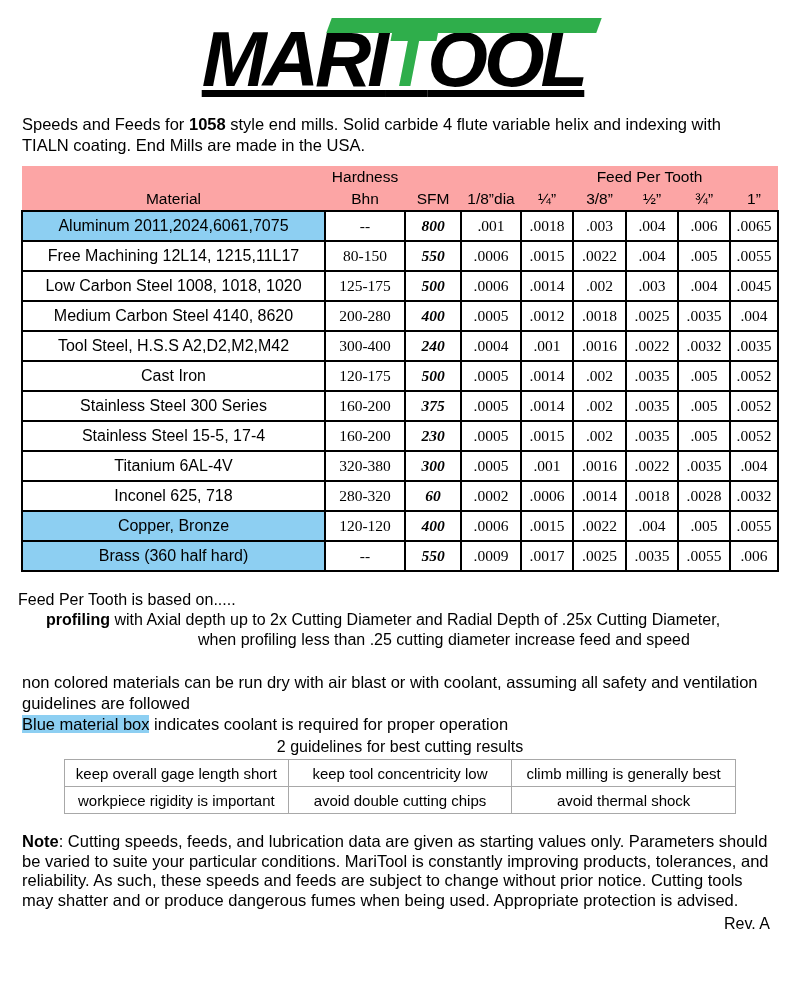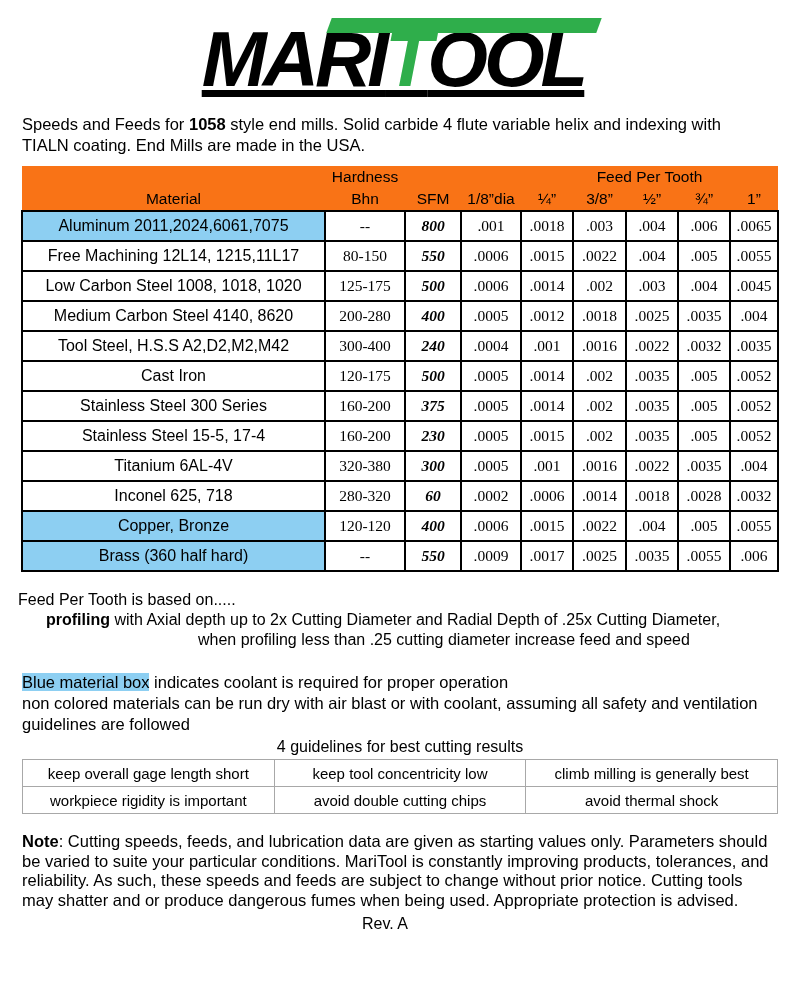--- a/index.html
+++ b/index.html
@@ -20,21 +20,21 @@
   }
   .logo-t{color:var(--green,#2fae4b);}
   
   .intro{margin:16px 30px 0 22px;font-size:16.5px;line-height:21px;}
   .b{font-weight:bold;}
   
   table.main{
     border-collapse:collapse;margin:10px auto 0;width:756px;table-layout:fixed;
   }
   table.main thead th{
-    border:none;background:#f97316;font-weight:normal;font-size:15.5px;
+    border:none;background:#fca5a5;font-weight:normal;font-size:15.5px;
     padding:0 0 2px 0;vertical-align:bottom;height:20px;text-align:center;
   }
   table.main thead tr.grp th{height:20px;}
   table.main tbody td{
     border:2px solid #000;height:28px;text-align:center;vertical-align:middle;
     padding:0 2px;overflow:hidden;
   }
   td.mat{font-size:16px;}
   td.mat.blue{background:var(--blue,#8dcff2);}
   td.bhn,td.feed{font-family:"Liberation Serif",serif;font-size:15.5px;}
@@ -45,29 +45,29 @@
   
   .feed-notes{margin:18px 18px 0;font-size:16px;line-height:20px;}
   .feed-notes .ind1{padding-left:28px;}
   .feed-notes .ind2{padding-left:180px;}
   
   .coolant{margin:22px 22px 0;font-size:16.5px;line-height:21px;}
   .hl{background:var(--blue,#8dcff2);}
   
   .guide-title{text-align:center;margin-top:3px;font-size:16px;}
   table.guide{
-    border-collapse:collapse;margin:3px auto 0;width:756px;table-layout:fixed;
+    border-collapse:collapse;margin:3px auto 0;width:672px;table-layout:fixed;
   }
   table.guide td{
     border:1px solid var(--gborder,#a8a8a8);height:24px;text-align:center;
     font-size:15px;vertical-align:middle;
   }
   
   .note{margin:18px 22px 0;font-size:16.5px;line-height:19.5px;}
-  .rev{text-align:center;margin:5px 30px 0 0;font-size:16px;}
+  .rev{text-align:right;margin:5px 30px 0 0;font-size:16px;}
 </style>
 </head>
 <body>
 
 <div class="logo">
   <div class="logo-bar"></div>
   <span>MARI</span><span class="logo-t">T</span><span>OOL</span>
 </div>
 
 <p class="intro"><span>Speeds and Feeds for </span><span class="b">1058</span><span> style end mills. Solid carbide 4 flute variable helix and indexing with TIALN coating. End Mills are made in the USA.</span></p>
@@ -240,25 +240,25 @@
     </tbody>
 </table>
 
 <div class="feed-notes">
   <div>Feed Per Tooth is based on.....</div>
   <div class="ind1"><span class="b">profiling</span><span> with Axial depth up to 2x Cutting Diameter and Radial Depth of .25x Cutting Diameter,</span></div>
   <div class="ind2">when profiling less than .25 cutting diameter increase feed and speed</div>
 </div>
 
 <div class="coolant">
+  <div>non colored materials can be run dry with air blast or with coolant, assuming all safety and ventilation guidelines are followed</div>
   <div><span class="hl">Blue material box</span><span> indicates coolant is required for proper operation</span></div>
-  <div>non colored materials can be run dry with air blast or with coolant, assuming all safety and ventilation guidelines are followed</div>
 </div>
 
-<div class="guide-title">4 guidelines for best cutting results</div>
+<div class="guide-title">2 guidelines for best cutting results</div>
 
 <table class="guide">
   <tbody>
       <tr>
         <td>keep overall gage length short</td>
         <td>keep tool concentricity low</td>
         <td>climb milling is generally best</td>
       </tr>
       <tr>
         <td>workpiece rigidity is important</td>

